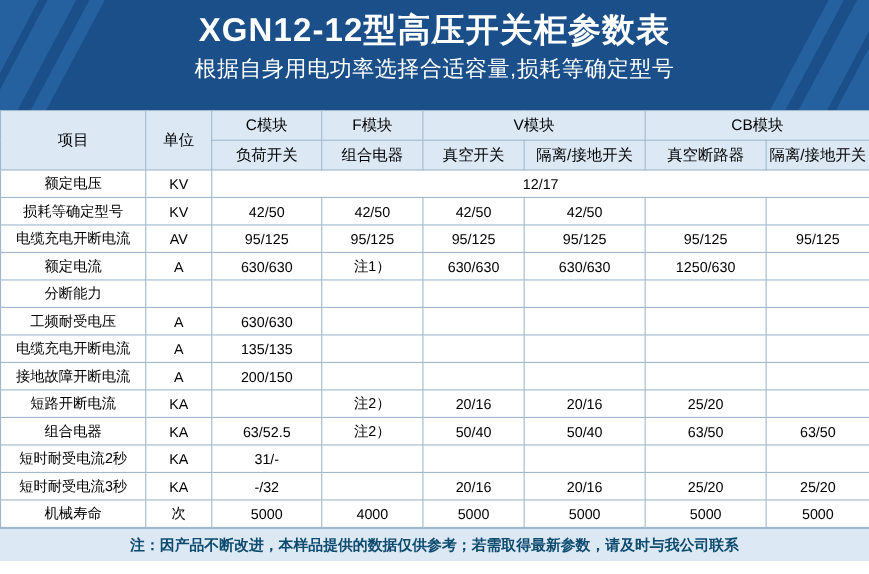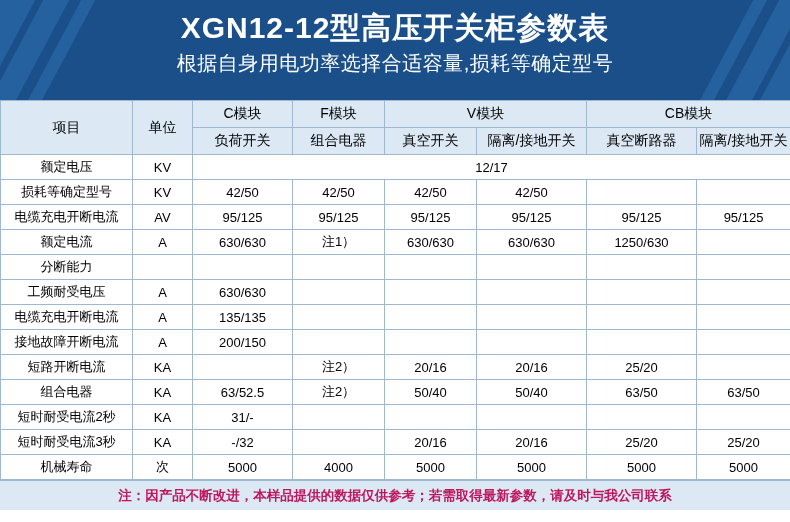--- a/index.html
+++ b/index.html
@@ -101,21 +101,21 @@
 
   
   .footer {
     width: 790px;
     background: #dce9f5;
     text-align: center;
     font-size: 13.5px;
     font-weight: bold;
     line-height: 30px;
     height: 30px;
-    color: #be185d;
+    color: #0c4a6e;
     border-top: 1px solid #9fb8cd;
     box-sizing: border-box;
   }
 </style>
 </head>
 <body>
 
 <div class="page">
 
   <div class="banner">

